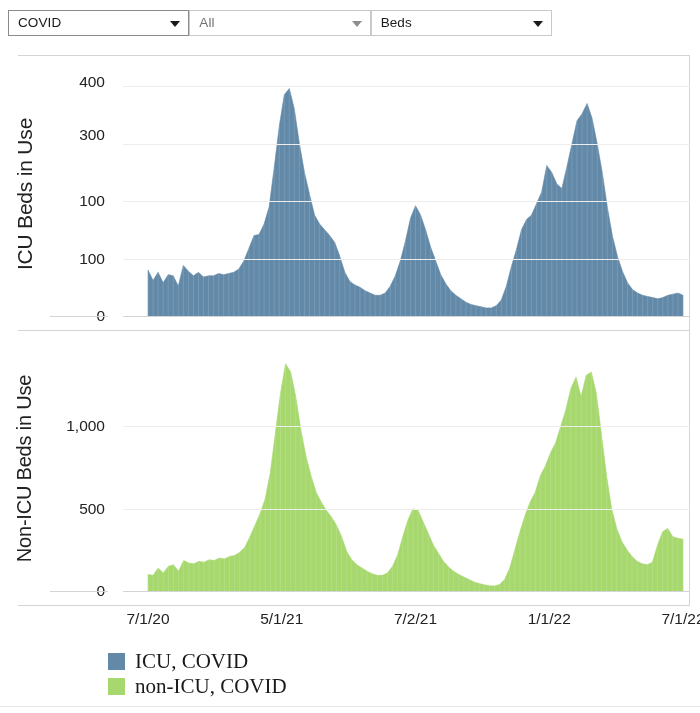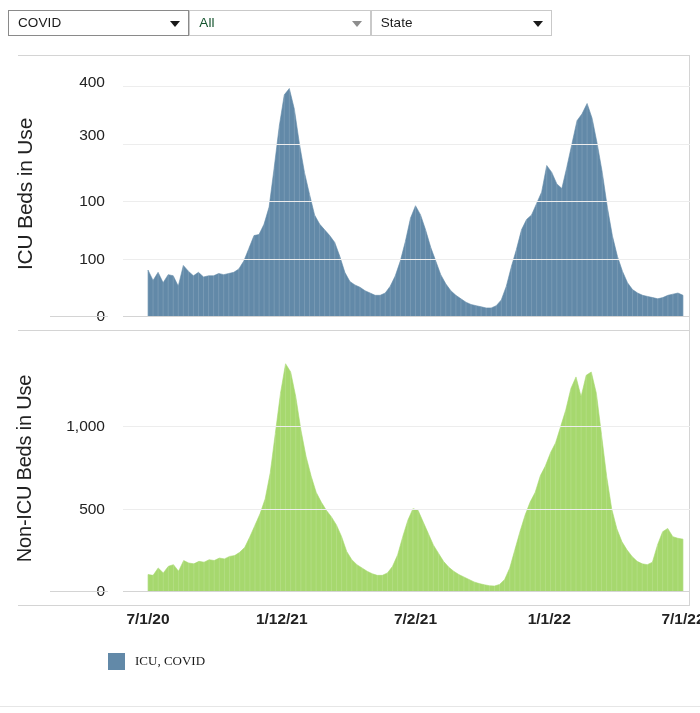--- a/index.html
+++ b/index.html
@@ -44,21 +44,21 @@
   }
   .dropdown.strong { border-color: #8a8a8a; }
   .dropdown .dd-label {
     font-size: 13.5px;
     color: #1a1a1a;
     line-height: 1;
     letter-spacing: 0.1px;
     white-space: nowrap;
     overflow: hidden;
   }
-  .dropdown.muted .dd-label { color: #14532d; }
+  .dropdown.muted .dd-label { color: #737373; }
   .dd-caret {
     position: absolute;
     right: 8px;
     top: 50%;
     width: 0; height: 0;
     margin-top: -2px;
     border-left: 5px solid transparent;
     border-right: 5px solid transparent;
     border-top: 6px solid #1a1a1a;
   }
@@ -153,21 +153,20 @@
     overflow: visible;
   }
 
   
   .xaxis {
     position: absolute;
     left: 18px;
     top: 606px;
     width: 672px;
     height: 26px;
-    font-weight: bold;
   }
   .xtick {
     position: absolute;
     top: 4px;
     transform: translateX(-50%);
     font-size: 15.5px;
     color: #222222;
     white-space: nowrap;
     font-family: "Liberation Sans", sans-serif;
   }
@@ -185,21 +184,21 @@
     margin-bottom: 3px;
   }
   .swatch {
     width: 17px;
     height: 17px;
     flex: 0 0 auto;
     margin-right: 10px;
   }
   .legend-label {
     font-family: "Liberation Serif", serif;
-    font-size: 13px;
+    font-size: 21px;
     color: #1a1a1a;
     white-space: nowrap;
   }
 
   .bottom-rule {
     position: absolute;
     left: 0;
     top: 706px;
     width: 700px;
     height: 1px;
@@ -214,21 +213,21 @@
   <div class="filter-bar">
     <div class="dropdown strong">
       <span class="dd-label">COVID</span>
       <span class="dd-caret"></span>
     </div>
     <div class="dropdown muted">
       <span class="dd-label">All</span>
       <span class="dd-caret"></span>
     </div>
     <div class="dropdown">
-      <span class="dd-label">State</span>
+      <span class="dd-label">Beds</span>
       <span class="dd-caret"></span>
     </div>
   </div>
 
   <div class="chart-frame">
 
     <div class="panel panel-top">
       <div class="axis-title">
         <span>ICU Beds in Use</span>
       </div>
@@ -477,27 +476,31 @@
           <div class="gridline" style="top: 95.3333px;"></div>
           <div class="ytick" style="top: 95.3333px;">1,000</div>
           <div class="baseline" style="top: 260px;"></div>
           <div class="zero-stub" style="top: 260px;"></div>
         </div>
     </div>
   </div>
 
   <div class="xaxis" id="xaxis">
       <div class="xtick" style="left: 130px;">7/1/20</div>
-      <div class="xtick" style="left: 263.75px;">1/12/21</div>
+      <div class="xtick" style="left: 263.75px;">5/1/21</div>
       <div class="xtick" style="left: 397.5px;">7/2/21</div>
       <div class="xtick" style="left: 531.25px;">1/1/22</div>
       <div class="xtick" style="left: 665px;">7/1/22</div>
     </div>
 
   <div class="legend" id="legend">
       <div class="legend-row">
         <span class="swatch" style="background: rgb(98, 137, 168);"></span>
         <span class="legend-label">ICU, COVID</span>
       </div>
+      <div class="legend-row">
+        <span class="swatch" style="background: rgb(166, 216, 110);"></span>
+        <span class="legend-label">non-ICU, COVID</span>
+      </div>
     </div>
 
   <div class="bottom-rule"></div>
 </div>
 
 </body></html>

